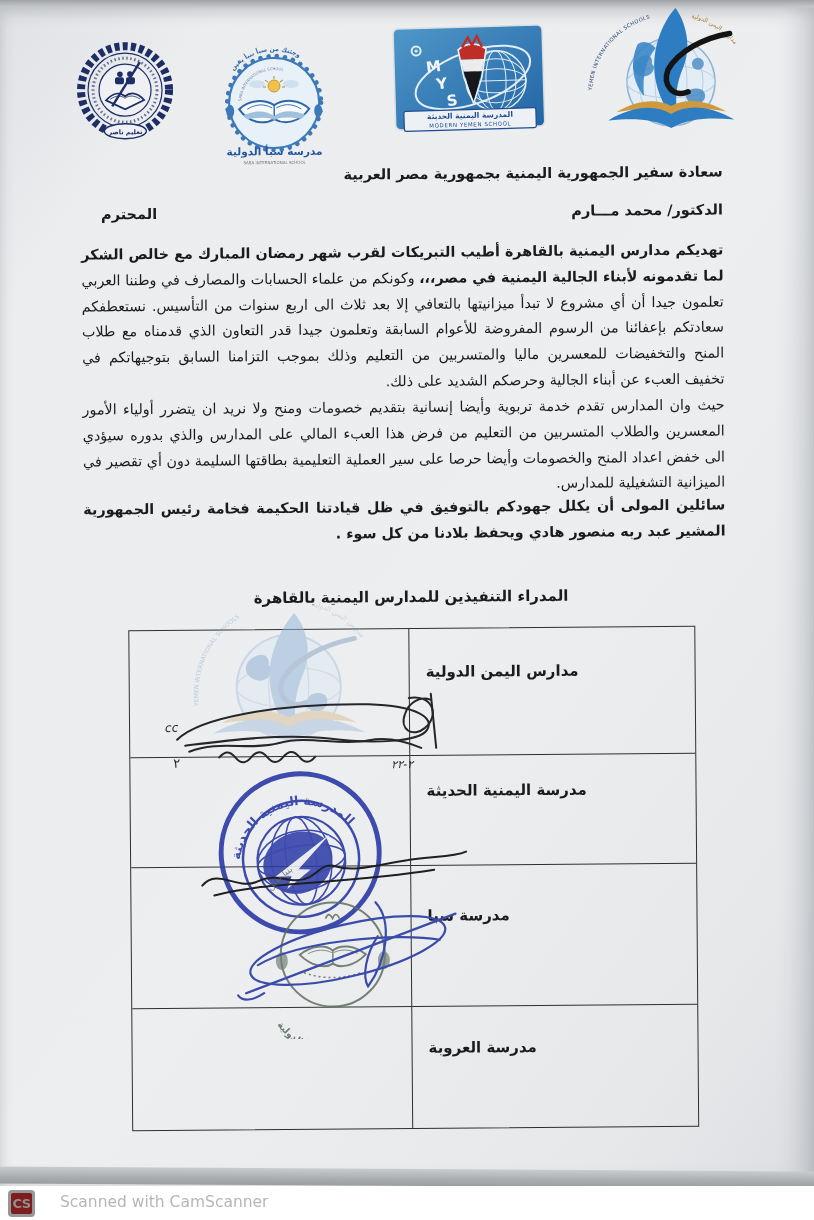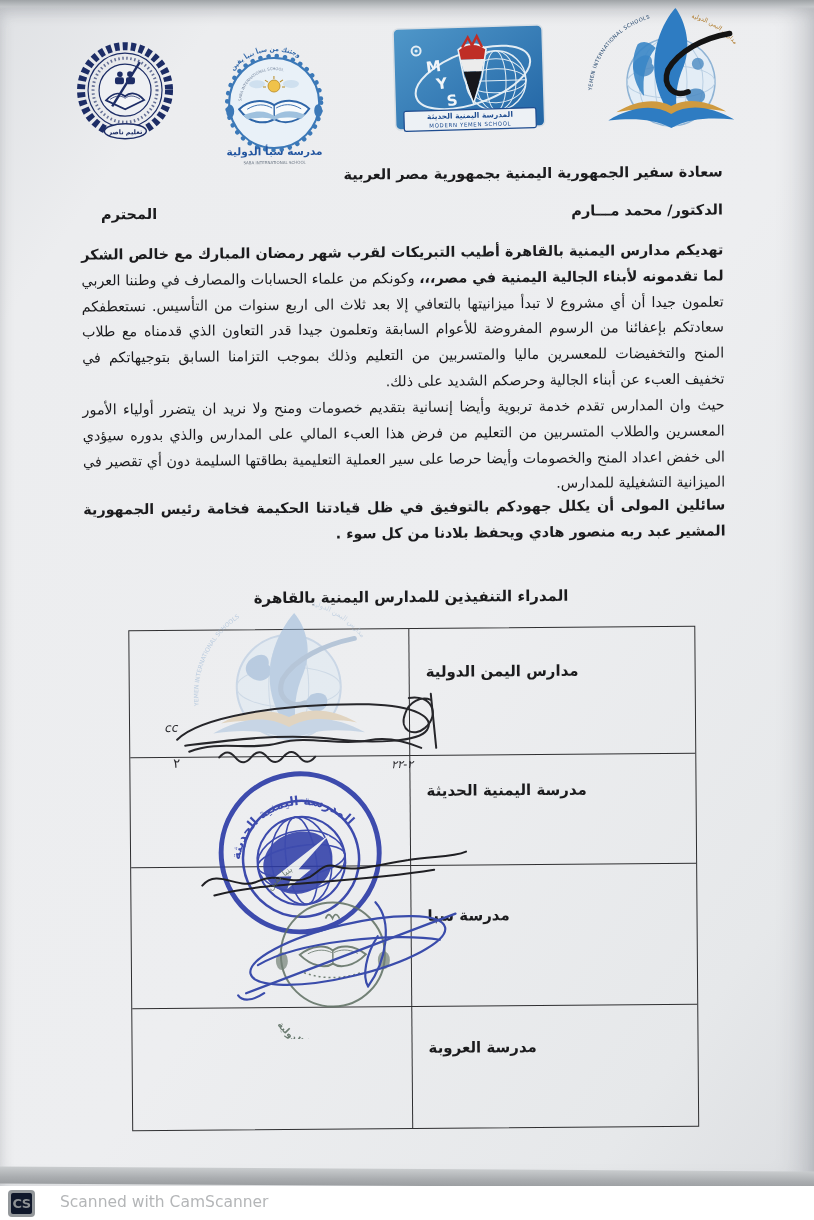--- a/index.html
+++ b/index.html
@@ -12,21 +12,21 @@
     position:absolute;left:0;top:0;width:814px;height:1186px;
     background:linear-gradient(125deg,#dfe1e4 0%,#ecedef 14%,#edeef0 55%,#e6e8ea 86%,#dcdee1 100%);
     box-shadow:inset -16px 0 22px rgba(110,116,122,.22), inset 0 12px 14px rgba(110,116,122,.28);
   }
   .strip-top{position:absolute;left:0;top:0;width:814px;height:9px;
     background:linear-gradient(#9fa3a6,#c4c7ca 75%,rgba(200,203,206,0));}
   .strip-bottom{position:absolute;left:-6px;top:1169px;width:830px;height:17px;
     background:linear-gradient(#c9ccce,#aaadb0 60%,#9b9ea1);transform:rotate(.35deg);}
   .footer{position:absolute;left:0;top:1186px;width:814px;height:34px;background:#ffffff;}
   .cs-badge{position:absolute;left:8px;top:4px;width:27px;height:27px;background:#94989b;border-radius:4px;}
-  .cs-badge .inner{position:absolute;left:3px;top:3px;right:3px;bottom:3px;background:#0f172a;border-radius:2px;
+  .cs-badge .inner{position:absolute;left:3px;top:3px;right:3px;bottom:3px;background:#7f1d1d;border-radius:2px;
     display:flex;align-items:center;justify-content:center;font-size:13px;font-weight:bold;color:#8d9194;letter-spacing:-0.5px;}
   .cs-label{position:absolute;left:60px;top:7px;color:#b4b6b8;font-size:15.5px;}
   .content{position:absolute;left:0;top:0;width:814px;height:1186px;transform:rotate(-.45deg);transform-origin:50% 50%;color:#1b1b1d;}
   .abs{position:absolute;}
   .ar{direction:rtl;unicode-bidi:embed;}
   .salut1{left:84px;top:166px;width:642px;font-size:14.5px;font-weight:bold;text-align:right;}
   .salut2{left:84px;top:204px;width:642px;font-size:14.5px;font-weight:bold;display:flex;justify-content:space-between;padding-left:0;}
   .salut2 .honor{padding-left:0;}
   .salut2{direction:rtl;}
   .salut2 .addressee{margin-right:0;}

